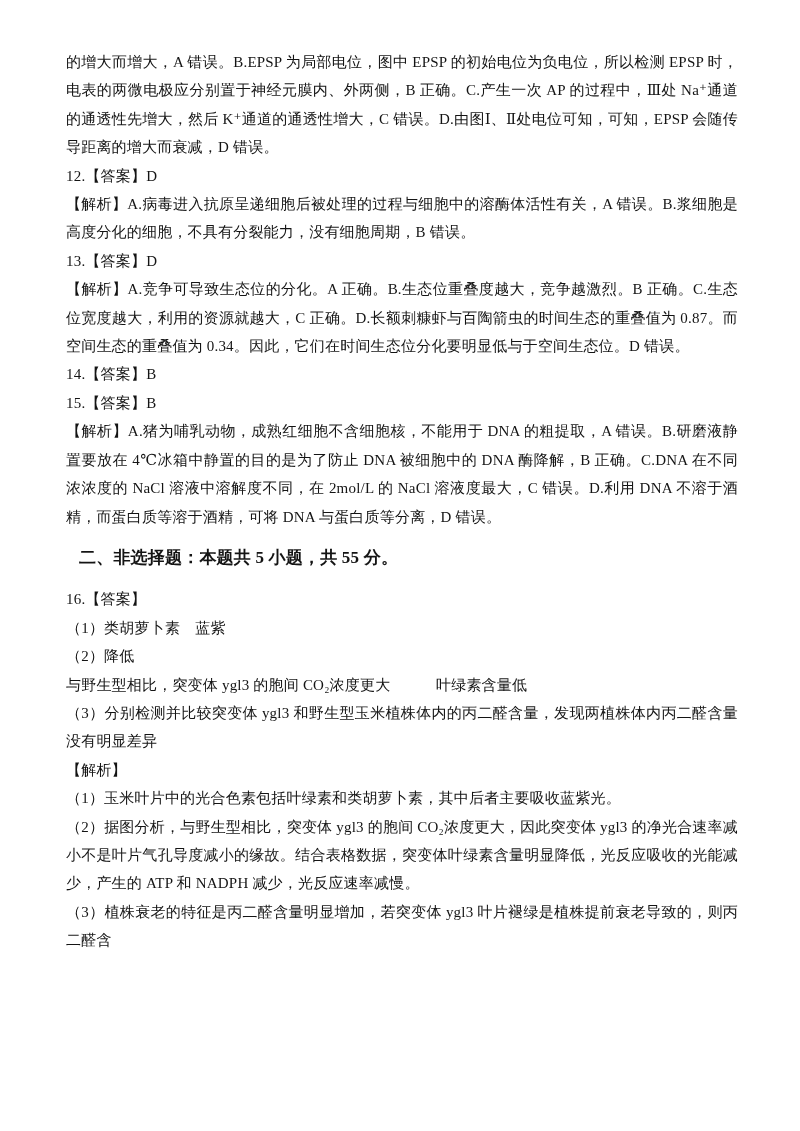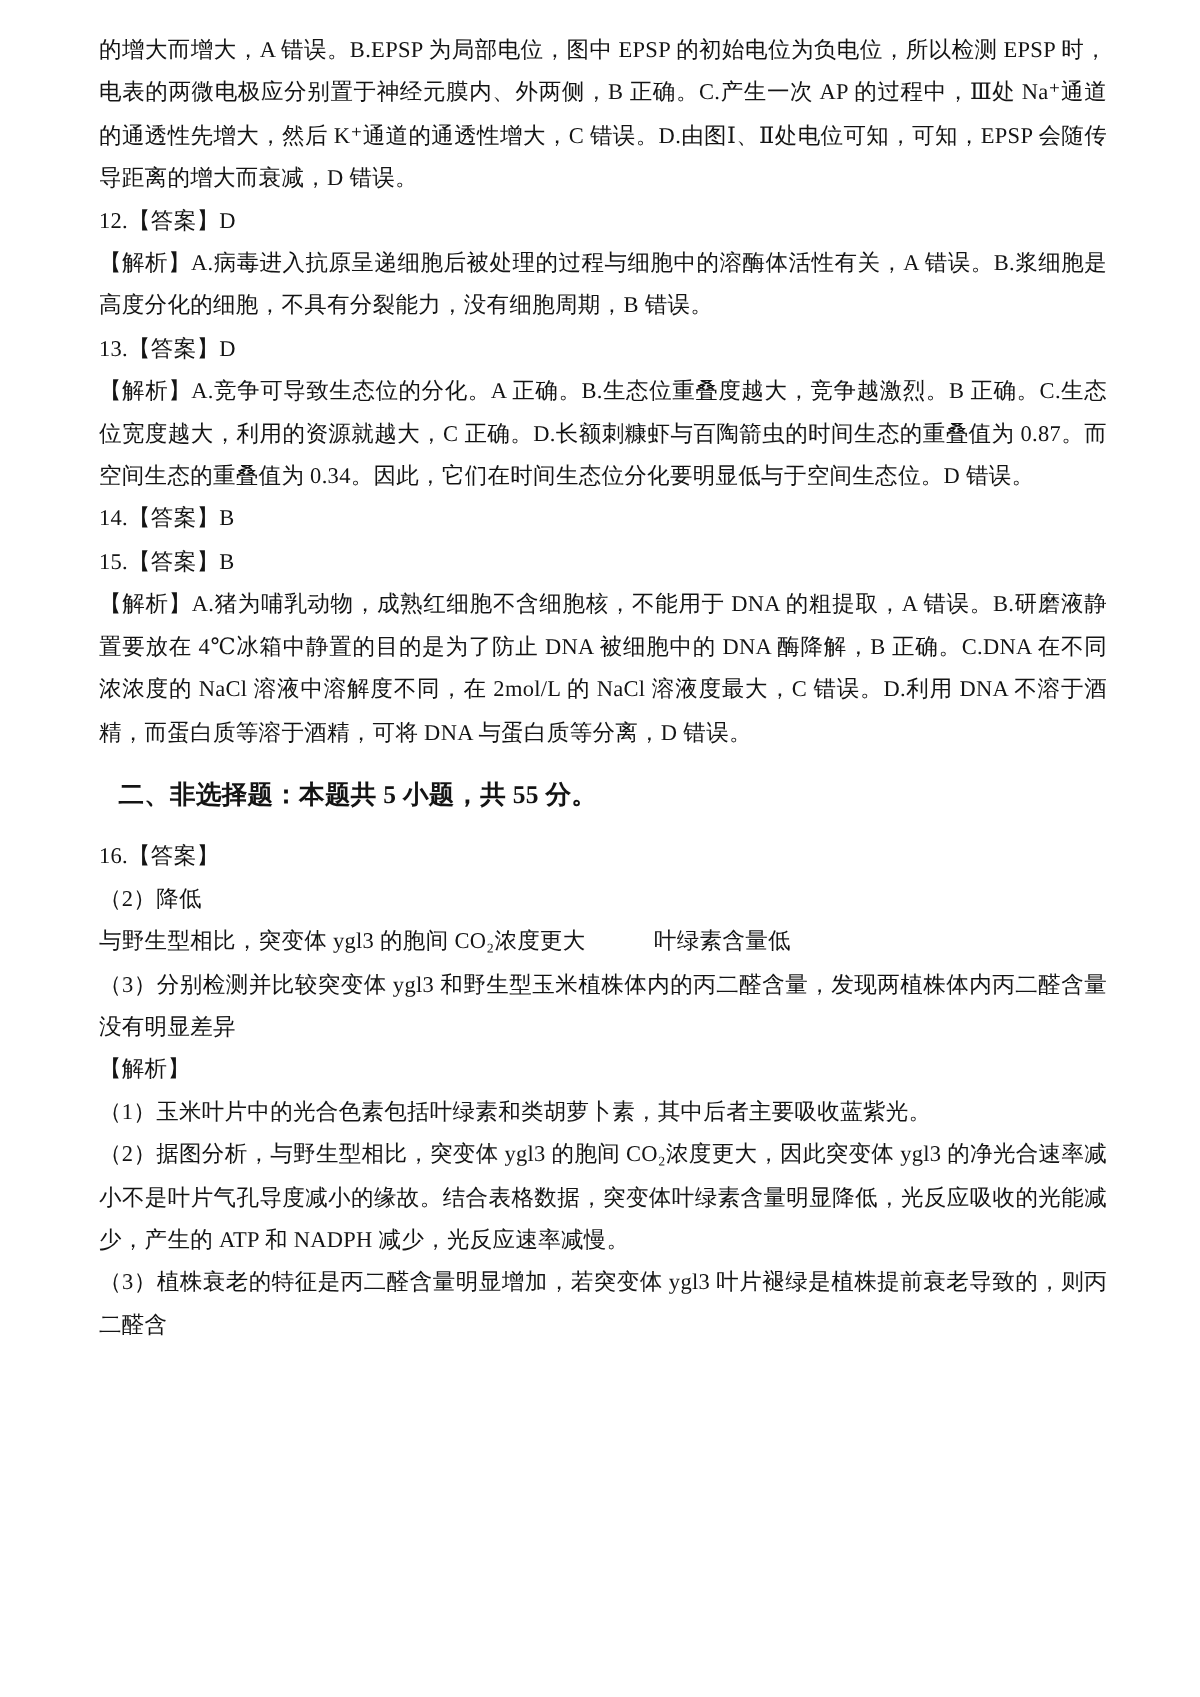--- a/index.html
+++ b/index.html
@@ -8,21 +8,21 @@
     height: 1131px;
     background: #ffffff;
     color: #141414;
     font-family: "Liberation Serif", "DejaVu Serif", serif;
     overflow: hidden;
   }
   .page {
     box-sizing: border-box;
     width: 800px;
     height: 984px;
-    padding: 20px 62px 0 66px;
+    padding: 48px 62px 0 66px;
   }
   p.line {
     margin: 0;
     font-size: 15px;
     line-height: 28.4px;
     text-align: justify;
     letter-spacing: 0.2px;
     word-break: break-word;
   }
   .b { font-weight: normal; }
@@ -49,20 +49,21 @@
 
   <p class="line"><span>14.</span><span class="b">【答案】</span><span>B</span></p>
 
   <p class="line"><span>15.</span><span class="b">【答案】</span><span>B</span></p>
   <p class="line"><span class="b">【解析】</span><span>A.猪为哺乳动物，成熟红细胞不含细胞核，不能用于 DNA 的粗提取，A 错误。B.研磨液静置要放在 4℃冰箱中静置的目的是为了防止 DNA 被细胞中的 DNA 酶降解，B 正确。C.DNA 在不同浓浓度的 NaCl 溶液中溶解度不同，在 2mol/L 的 NaCl 溶液度最大，C 错误。D.利用 DNA 不溶于酒精，而蛋白质等溶于酒精，可将 DNA 与蛋白质等分离，D 错误。</span></p>
 
   <p class="section-header">二、非选择题：本题共 5 小题，共 55 分。</p>
 
   <p class="line"><span>16.</span><span class="b">【答案】</span></p>
 
+  <p class="line">（1）类胡萝卜素　蓝紫</p>
   <p class="line">（2）降低</p>
   <p class="line">与野生型相比，突变体 ygl3 的胞间 CO₂浓度更大　　　叶绿素含量低</p>
   <p class="line">（3）分别检测并比较突变体 ygl3 和野生型玉米植株体内的丙二醛含量，发现两植株体内丙二醛含量没有明显差异</p>
 
   <p class="line"><span class="b">【解析】</span></p>
 
   <p class="line">（1）玉米叶片中的光合色素包括叶绿素和类胡萝卜素，其中后者主要吸收蓝紫光。</p>
   <p class="line">（2）据图分析，与野生型相比，突变体 ygl3 的胞间 CO₂浓度更大，因此突变体 ygl3 的净光合速率减小不是叶片气孔导度减小的缘故。结合表格数据，突变体叶绿素含量明显降低，光反应吸收的光能减少，产生的 ATP 和 NADPH 减少，光反应速率减慢。</p>
   <p class="line">（3）植株衰老的特征是丙二醛含量明显增加，若突变体 ygl3 叶片褪绿是植株提前衰老导致的，则丙二醛含</p>
 

